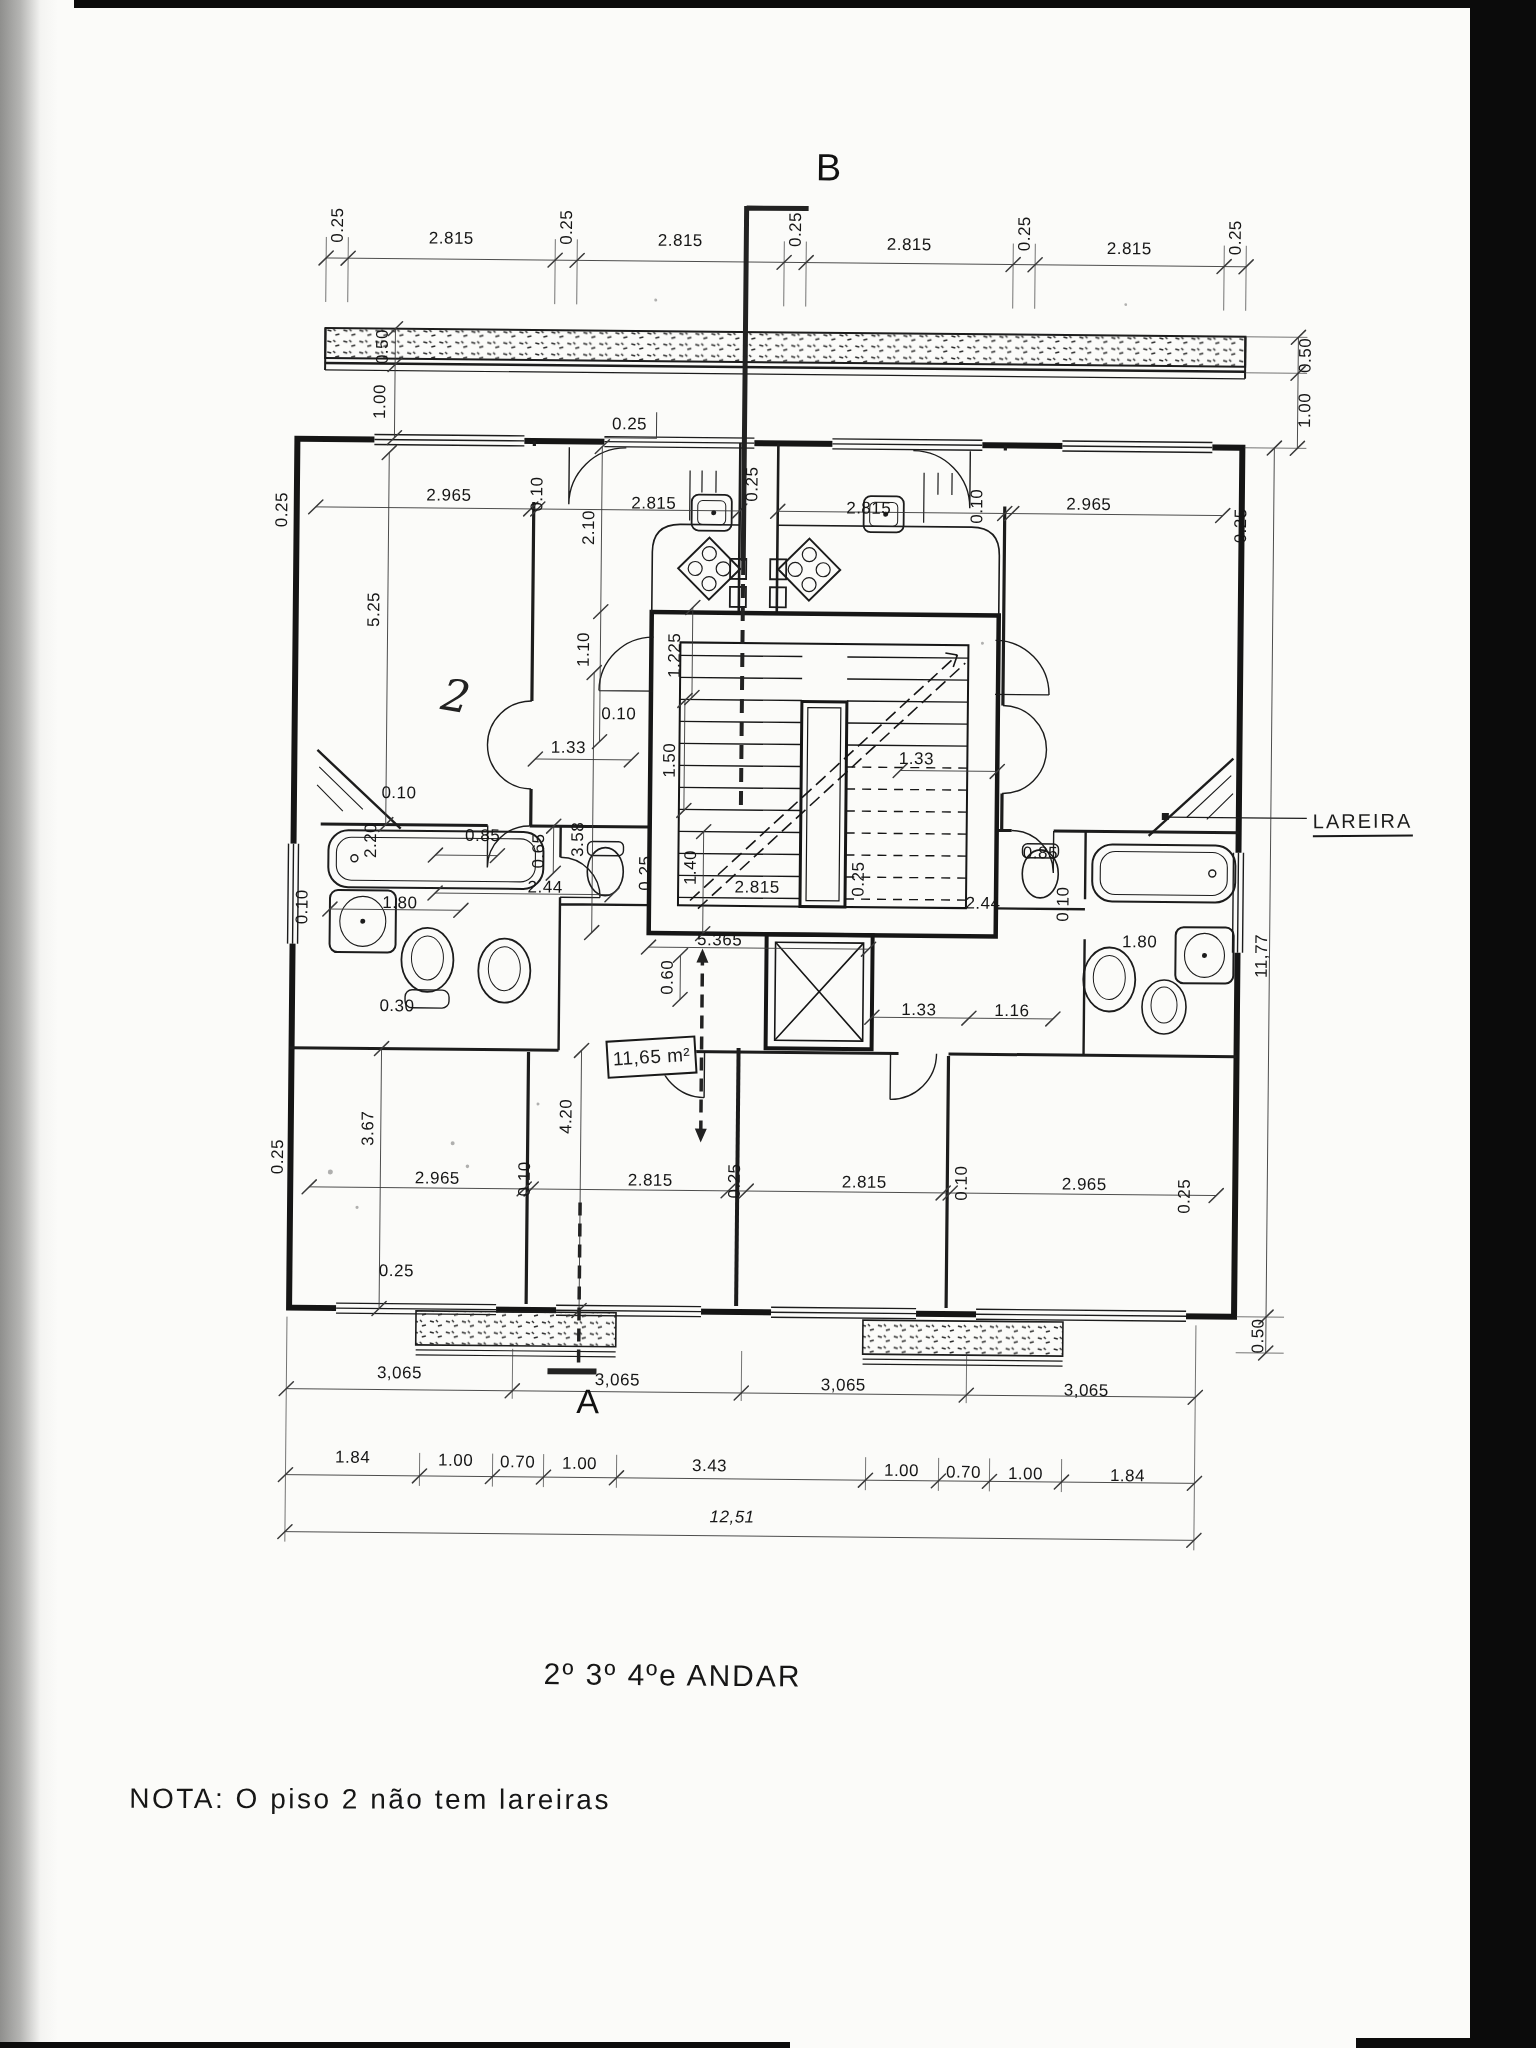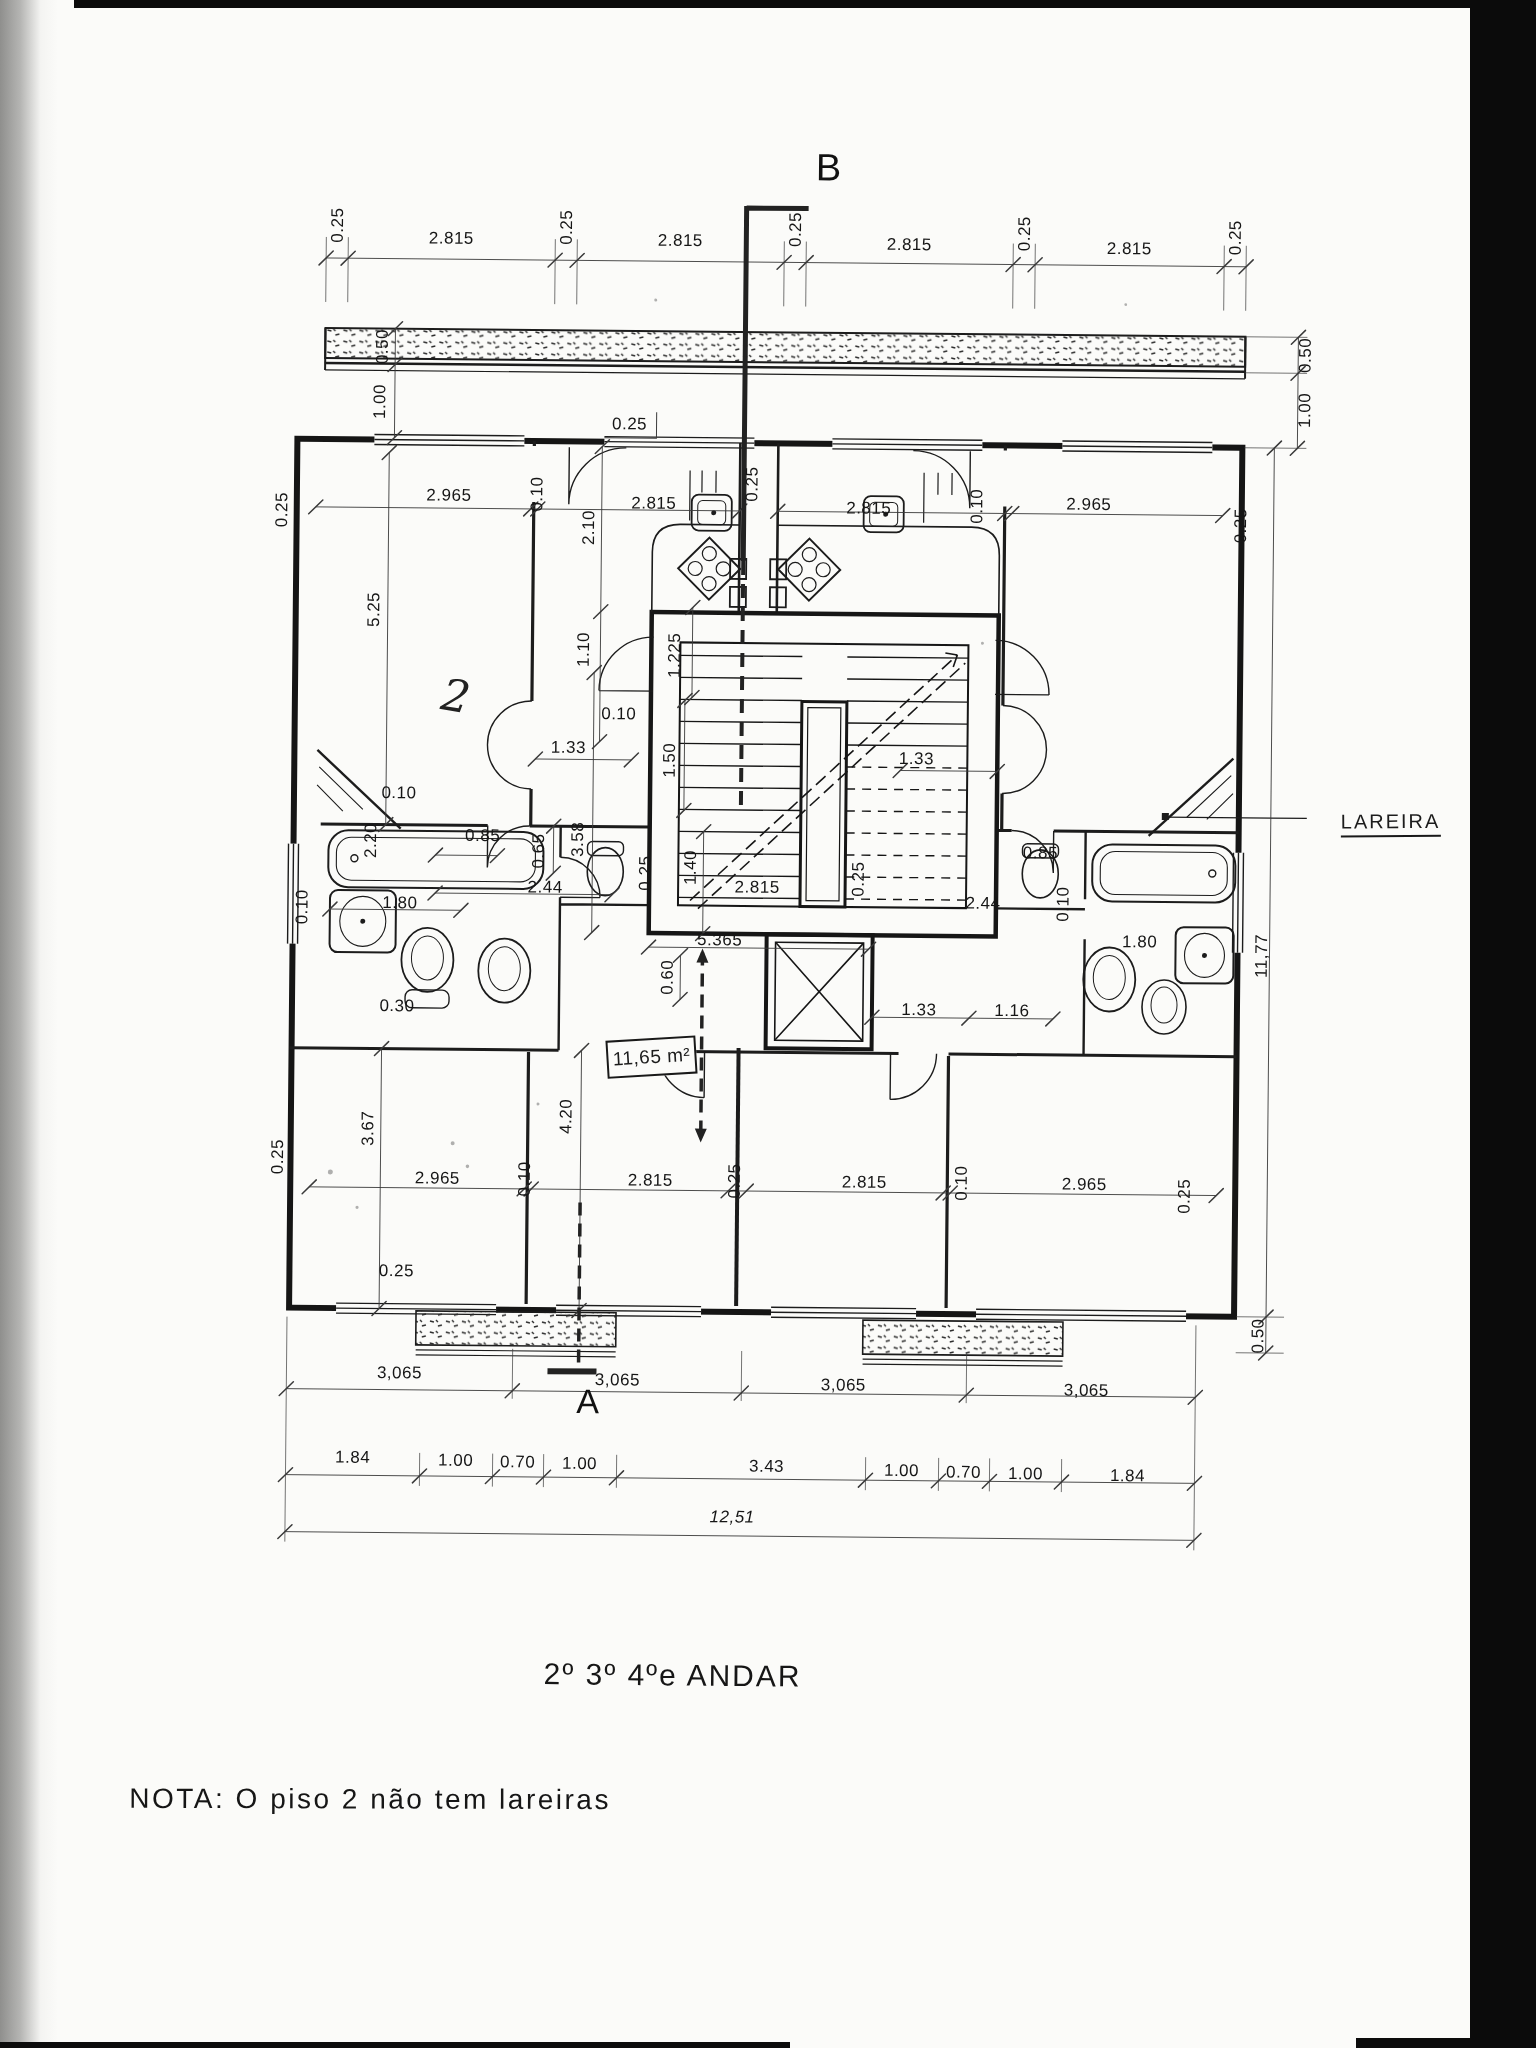--- a/index.html
+++ b/index.html
@@ -15,21 +15,21 @@
   #plan{position:absolute;left:0;top:0;width:1536px;height:2048px;transform:rotate(.55deg);transform-origin:640px 900px;}
   #plan svg{position:absolute;left:0;top:0;}
   .dim{position:absolute;font-size:17px;letter-spacing:.5px;color:#161616;white-space:nowrap;
        transform:translate(-50%,-50%);line-height:1;}
   .dim.rot{transform:translate(-50%,-50%) rotate(-90deg);}
   .marker{position:absolute;font-size:38px;color:#111;transform:translate(-50%,-50%);letter-spacing:1px;}
   #area-box{position:absolute;left:608px;top:1038px;width:86px;height:34px;border:2.5px solid #191919;
     display:flex;align-items:center;justify-content:center;font-size:19px;letter-spacing:.5px;
     transform:rotate(-4deg);background:#fbfbf9;}
   #lareira{position:absolute;left:1312px;top:803px;font-size:20px;letter-spacing:2px;
-    border-bottom:2px solid #191919;padding-bottom:2px;transform:rotate(-1deg);margin-left:28px;}
+    border-bottom:2px solid #191919;padding-bottom:2px;transform:rotate(-1deg);}
   #hand-2{position:absolute;left:440px;top:672px;font-family:"DejaVu Serif",serif;font-style:italic;
     font-size:44px;color:#222;transform:rotate(9deg);}
   #plan-title{position:absolute;left:520px;top:1658px;width:320px;text-align:center;
     font-size:30px;letter-spacing:2px;color:#161616;}
   #plan-note{position:absolute;left:138px;top:1786px;font-size:28px;letter-spacing:2.5px;color:#161616;
     transform:rotate(-.4deg);}
 </style>
 </head>
 <body>
 
@@ -368,21 +368,21 @@
         <span class="dim rot" style="left: 1262px; top: 950px;">11,77</span>
         <span class="dim rot" style="left: 1262px; top: 1330px;">0.50</span>
         <span class="dim" style="left: 404px; top: 1375px;">3,065</span>
         <span class="dim" style="left: 622px; top: 1380px;">3,065</span>
         <span class="dim" style="left: 848px; top: 1383px;">3,065</span>
         <span class="dim" style="left: 1091px; top: 1386px;">3,065</span>
         <span class="dim" style="left: 358px; top: 1460px;">1.84</span>
         <span class="dim" style="left: 461px; top: 1462px;">1.00</span>
         <span class="dim" style="left: 523px; top: 1463px;">0.70</span>
         <span class="dim" style="left: 585px; top: 1464px;">1.00</span>
-        <span class="dim" style="left: 772px; top: 1465px;">3.43</span>
+        <span class="dim" style="left: 715px; top: 1465px;">3.43</span>
         <span class="dim" style="left: 907px; top: 1468px;">1.00</span>
         <span class="dim" style="left: 969px; top: 1469px;">0.70</span>
         <span class="dim" style="left: 1031px; top: 1470px;">1.00</span>
         <span class="dim" style="left: 1133px; top: 1471px;">1.84</span>
         <span class="dim" style="left: 738px; top: 1516px; font-style: italic;">12,51</span>
       </div>
 
     <span class="marker" style="left:822px;top:166px;">B</span>
     <span class="marker" style="left:593px;top:1402px;font-size:34px;">A</span>
 

